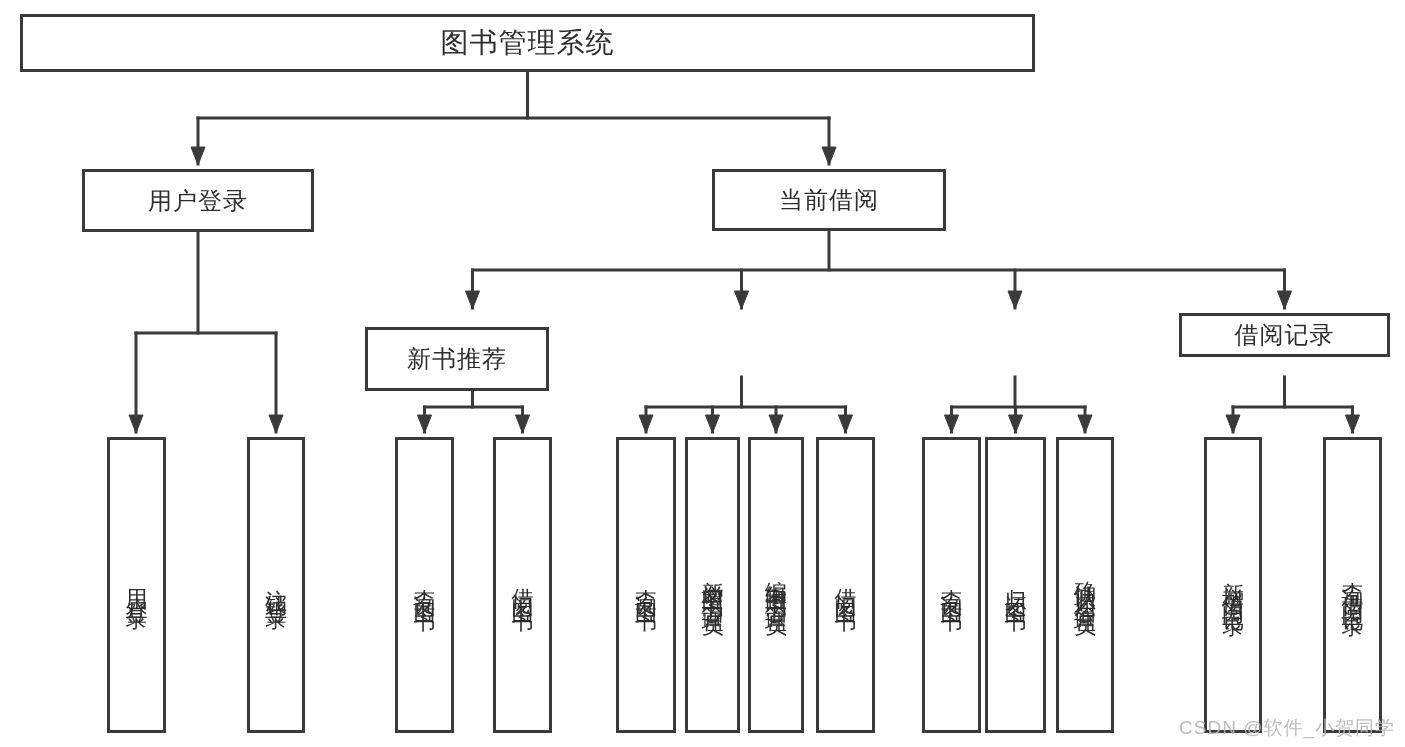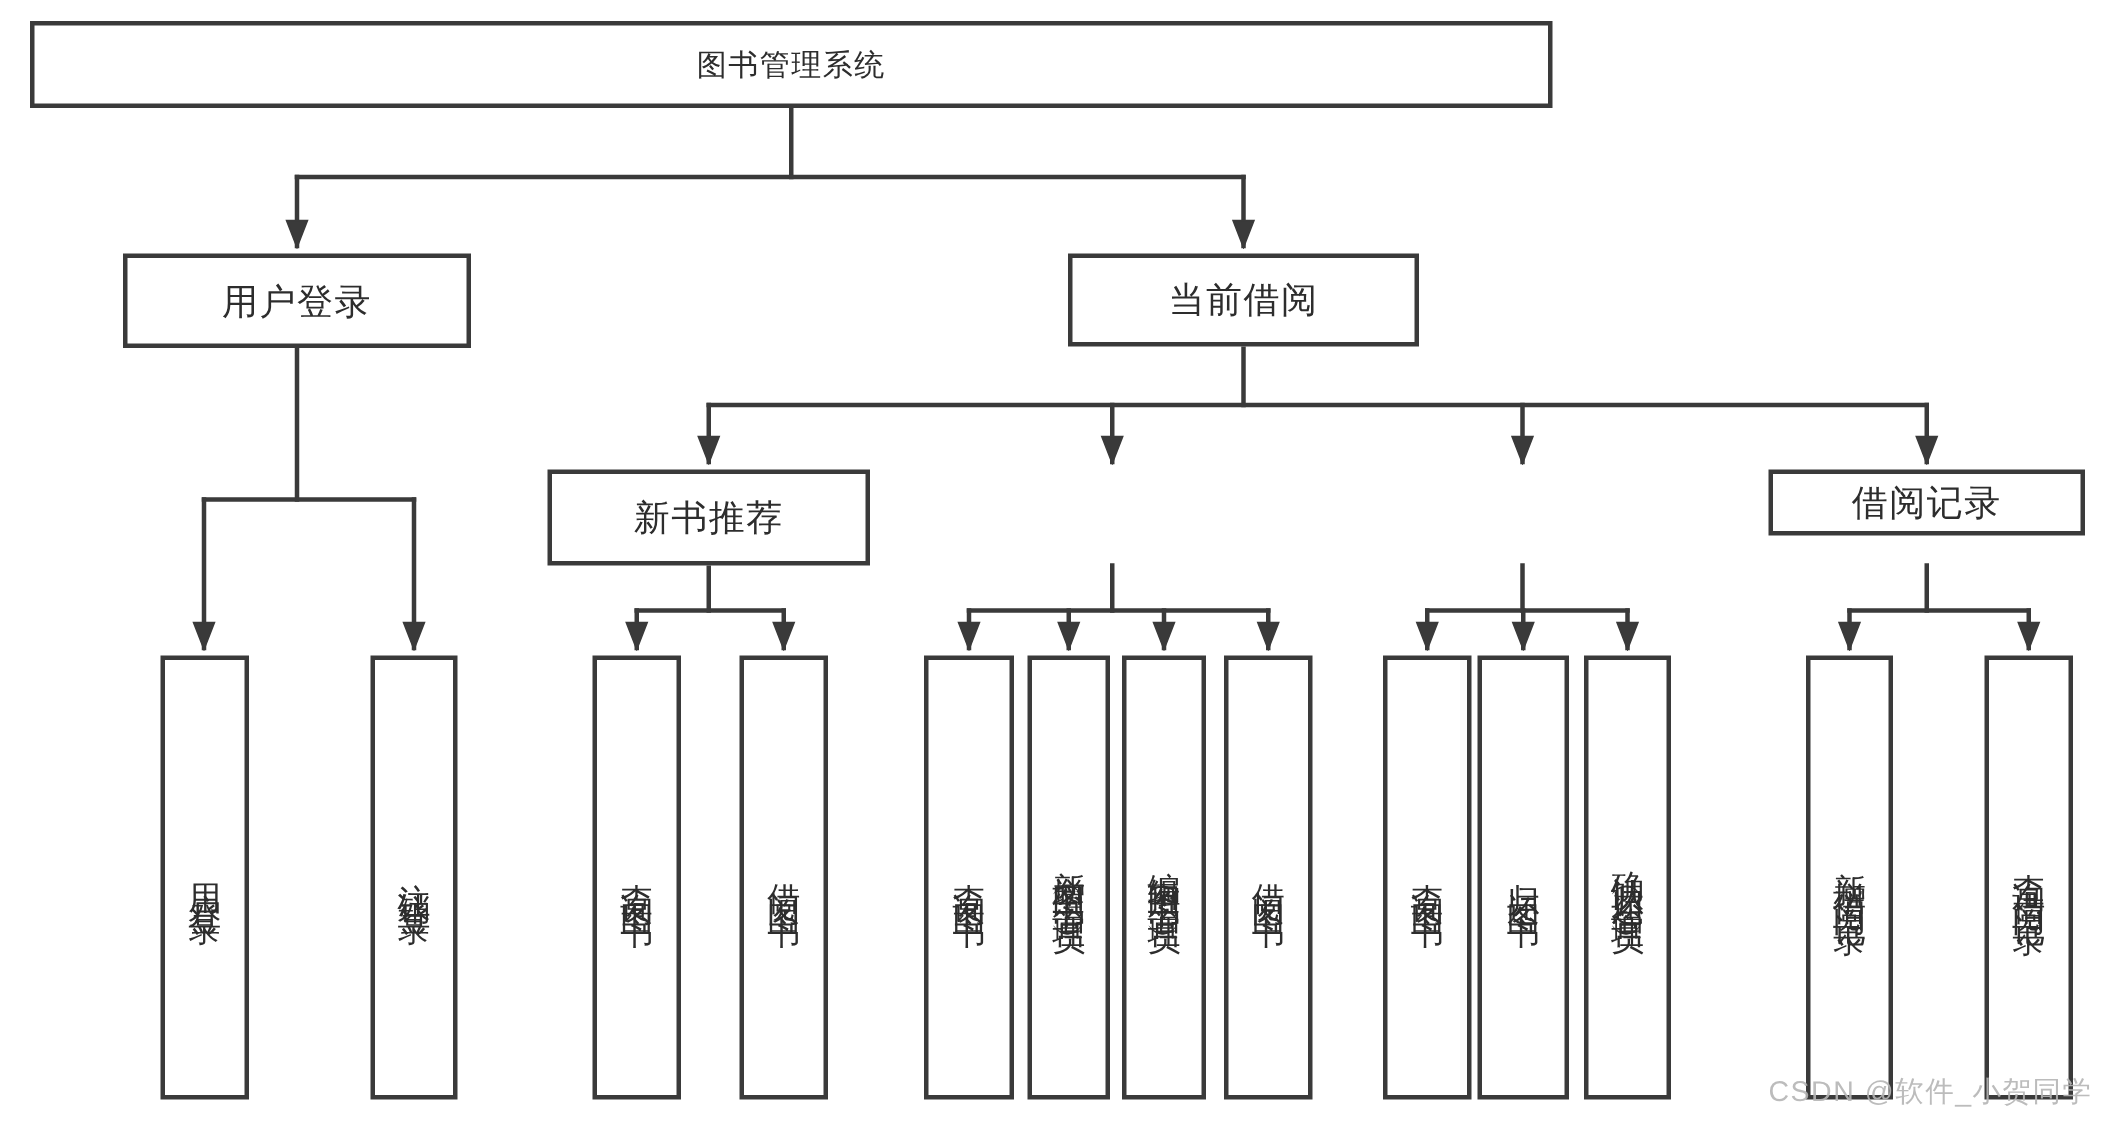--- a/index.html
+++ b/index.html
@@ -28,21 +28,21 @@
     box-sizing: border-box;
     border: 3px solid var(--line);
     background: var(--boxbg);
     color: var(--text);
     display: flex;
     align-items: center;
     justify-content: center;
     text-align: center;
   }
   .node.h { font-size: 24px; letter-spacing: 1px; }
-  .node.root { font-size: 20px; }
+  .node.root { font-size: 28px; }
   .node.v {
     font-size: 22px;
   }
   .node.v .vtext {
     writing-mode: vertical-rl;
     letter-spacing: 7px;
     line-height: 1;
     max-height: 288px;
   }
   .node.v .vtext.tight { letter-spacing: 5px; }
@@ -117,21 +117,21 @@
     <span>图书管理系统</span>
   </div>
 
   <div class="node h" style="left:82px; top:169px; width:232px; height:63px;">
     <span>用户登录</span>
   </div>
   <div class="node h" style="left:712px; top:169px; width:234px; height:62px;">
     <span>当前借阅</span>
   </div>
 
-  <div class="node h" style="left:365px; top:313px; width:215px; height:64px;">
+  <div class="node h" style="left:365px; top:327px; width:184px; height:64px;">
     <span>新书推荐</span>
   </div>
   <div class="node h" style="left:1179px; top:313px; width:211px; height:44px;">
     <span>借阅记录</span>
   </div>
 
   <div class="node v" style="left:107px; top:437px; width:59px; height:296px;">
     <span class="vtext">用户登录</span>
   </div>
   <div class="node v" style="left:247px; top:437px; width:58px; height:296px;">

